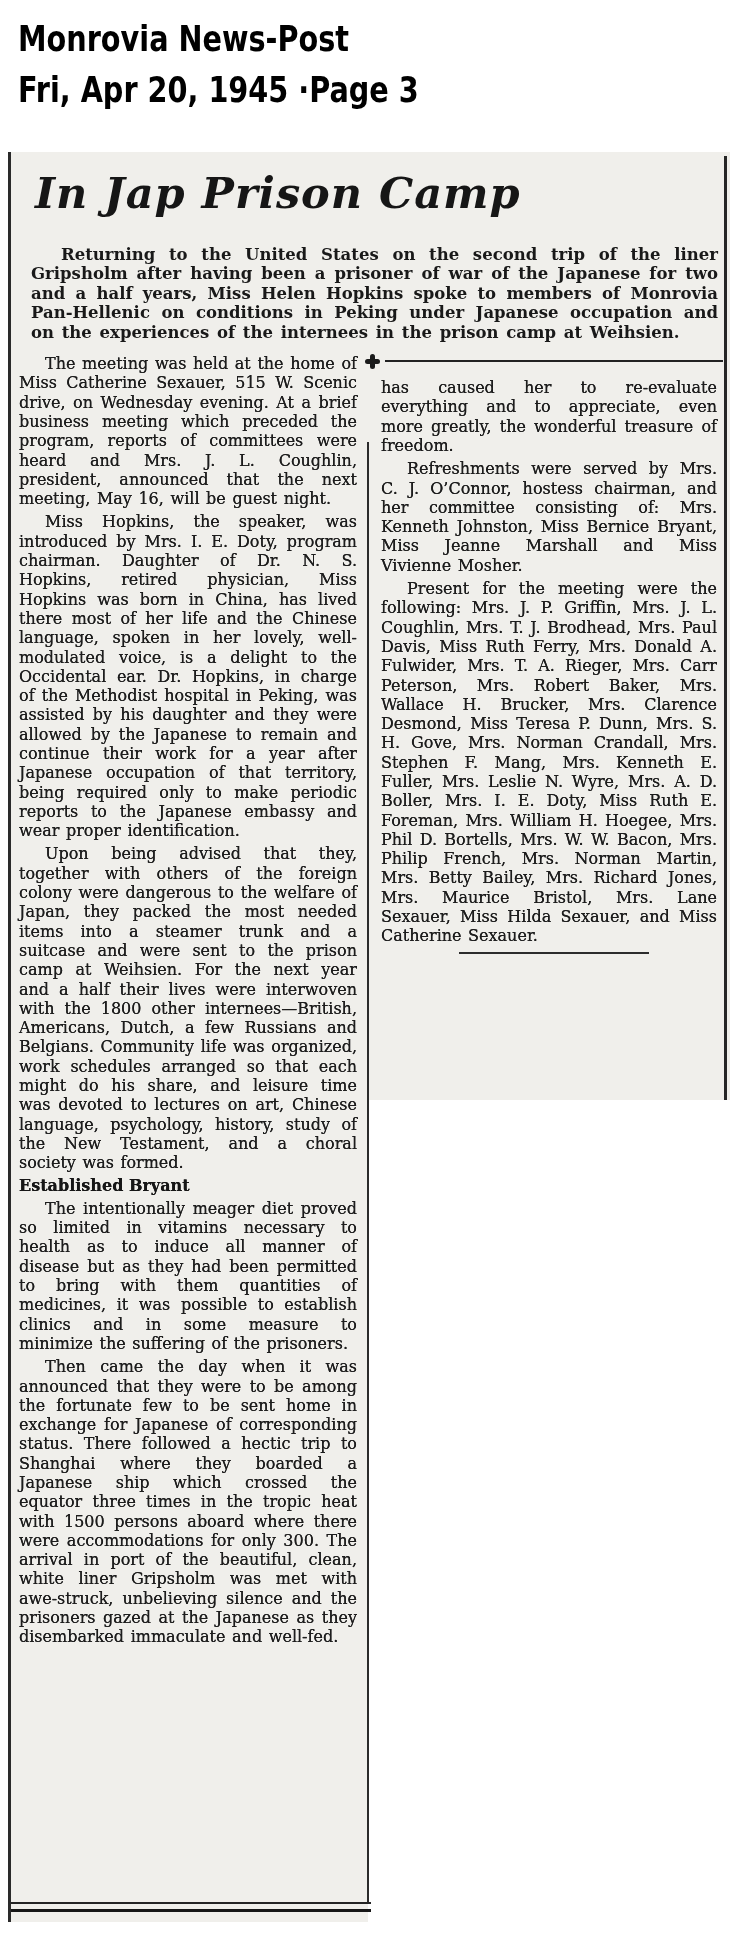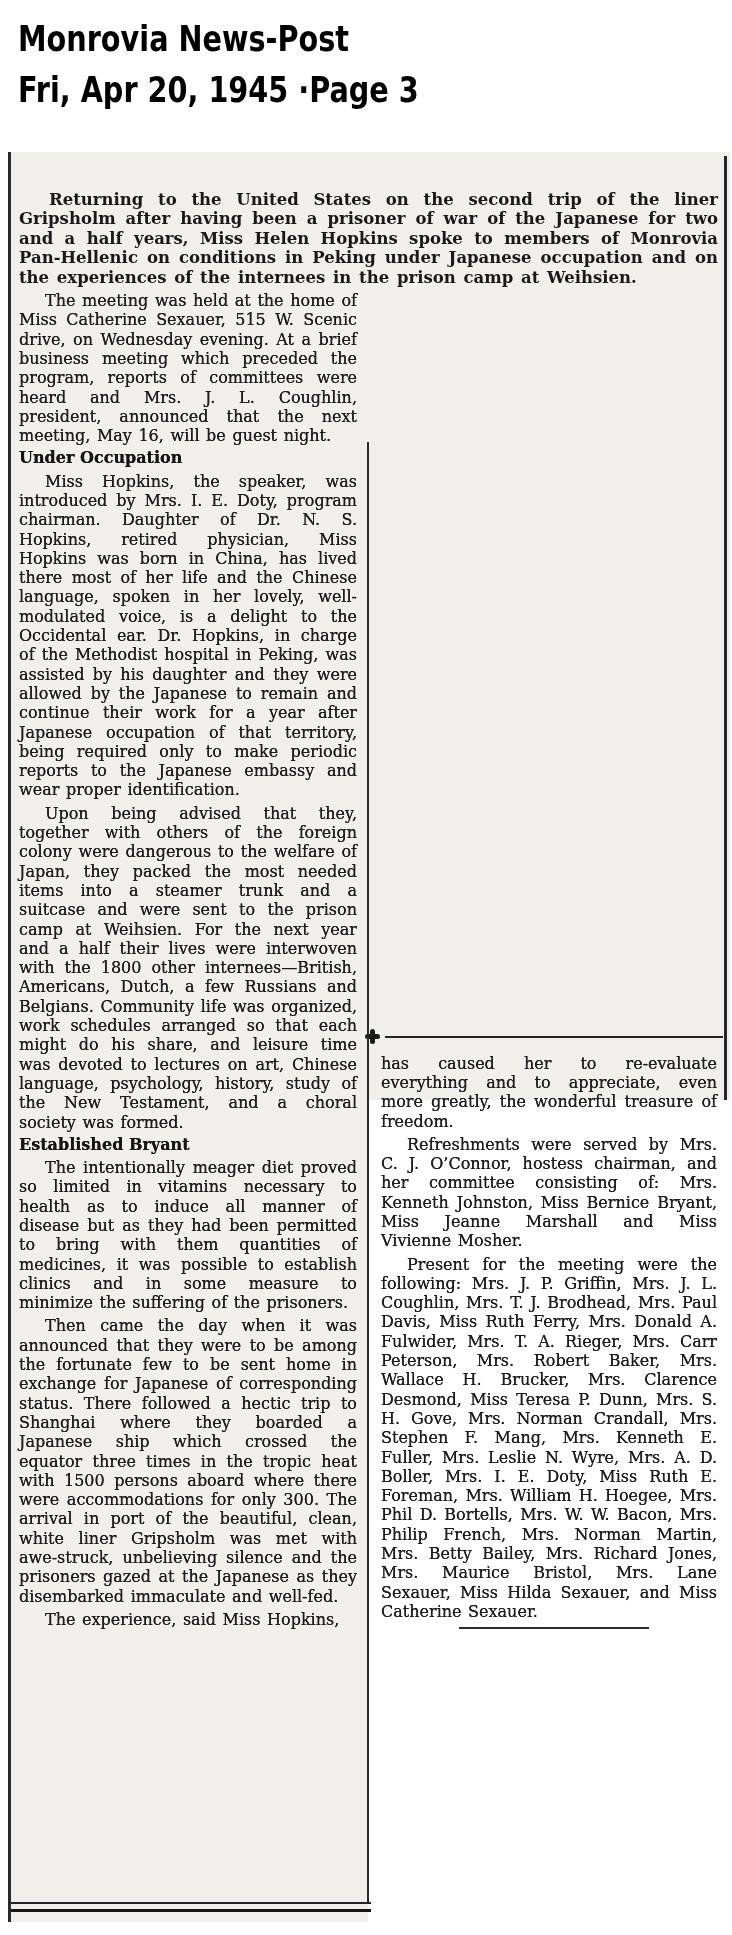--- a/index.html
+++ b/index.html
@@ -50,34 +50,35 @@
     font-style:italic;
     font-weight:bold;
     font-size:43px;
     line-height:1.28;
     letter-spacing:1px;
     color:#161616;
   }
   .headline .hl { display:block; }
 
   .lead {
-    margin:24px 12px 0 8px;
+    margin:24px 12px 0 20px;
     font-weight:bold;
     font-size:16.5px;
     line-height:19.4px;
     text-align:justify;
     text-indent:30px;
     color:#191919;
     word-spacing:2px;
   }
 
   .columns {
     display:flex;
+    margin-top:8px;
     padding-left:8px;
-    align-items:flex-end;
+    align-items:flex-start;
   }
   .col-left  { width:338px; }
   .col-right { width:336px; margin-left:24px; position:relative; padding-top:24px; }
 
   .body-para {
     margin:4px 0 0 0;
     font-size:16px;
     line-height:19.3px;
     text-align:justify;
     text-indent:26px;
@@ -148,34 +149,33 @@
     <div class="src-line">Monrovia News-Post</div>
     <div class="src-line">Fri, Apr 20, 1945 ·Page 3</div>
   </header>
 
   <article class="clipping">
     <div class="bg-top"></div>
     <div class="bg-left"></div>
 
     <div class="clip-content">
       <h1 class="headline">
+        <span class="hl">In Jap Prison Camp</span>
       </h1>
 
       <p class="lead">Returning to the United States on the second trip of the liner Gripsholm after having been a prisoner of war of the Japanese for two and a half years, Miss Helen Hopkins spoke to members of Monrovia Pan-Hellenic on conditions in Peking under Japanese occupation and on the experiences of the internees in the prison camp at Weihsien.</p>
 
       <div class="columns">
         <div class="col-left">
             <p class="body-para">The meeting was held at the home of Miss Catherine Sexauer, 515 W. Scenic drive, on Wednesday evening.  At a brief business meeting which preceded the program, reports of committees were heard and Mrs. J. L. Coughlin, president, announced that the next meeting, May 16, will be guest night.</p>
-            <h3 class="subhead">Under Occupation</h3>
             <p class="body-para">Miss Hopkins, the speaker, was introduced by Mrs. I. E. Doty, program chairman.  Daughter of Dr. N. S. Hopkins, retired physician, Miss Hopkins was born in China, has lived there most of her life and the Chinese language, spoken in her lovely, well-modulated voice, is a delight to the Occidental ear.  Dr. Hopkins, in charge of the Methodist hospital in Peking, was assisted by his daughter and they were allowed by the Japanese to remain and continue their work for a year after Japanese occupation of that territory, being required only to make periodic reports to the Japanese embassy and wear proper identification.</p>
             <p class="body-para">Upon being advised that they, together with others of the foreign colony were dangerous to the welfare of Japan, they packed the most needed items into a steamer trunk and a suitcase and were sent to the prison camp at Weihsien.  For the next year and a half their lives were interwoven with the 1800 other internees—British, Americans, Dutch, a few Russians and Belgians.  Community life was organized, work schedules arranged so that each might do his share, and leisure time was devoted to lectures on art, Chinese language, psychology, history, study of the New Testament, and a choral society was formed.</p>
             <h3 class="subhead">Established Bryant</h3>
             <p class="body-para">The intentionally meager diet proved so limited in vitamins necessary to health as to induce all manner of disease but as they had been permitted to bring with them quantities of medicines, it was possible to establish clinics and in some measure to minimize the suffering of the prisoners.</p>
             <p class="body-para">Then came the day when it was announced that they were to be among the fortunate few to be sent home in exchange for Japanese of corresponding status.  There followed a hectic trip to Shanghai where they boarded a Japanese ship which crossed the equator three times in the tropic heat with 1500 persons aboard where there were accommodations for only 300.  The arrival in port of the beautiful, clean, white liner Gripsholm was met with awe-struck, unbelieving silence and the prisoners gazed at the Japanese as they disembarked immaculate and well-fed.</p>
-            <p class="body-para">The experience, said Miss Hopkins,</p>
           </div>
         <div class="col-right">
           <div class="orn-rule">
             <span class="orn">
               <span class="ob h"></span>
                 <span class="ob v"></span>
             </span>
             <span class="rule-line"></span>
           </div>
           <div class="right-blocks">

